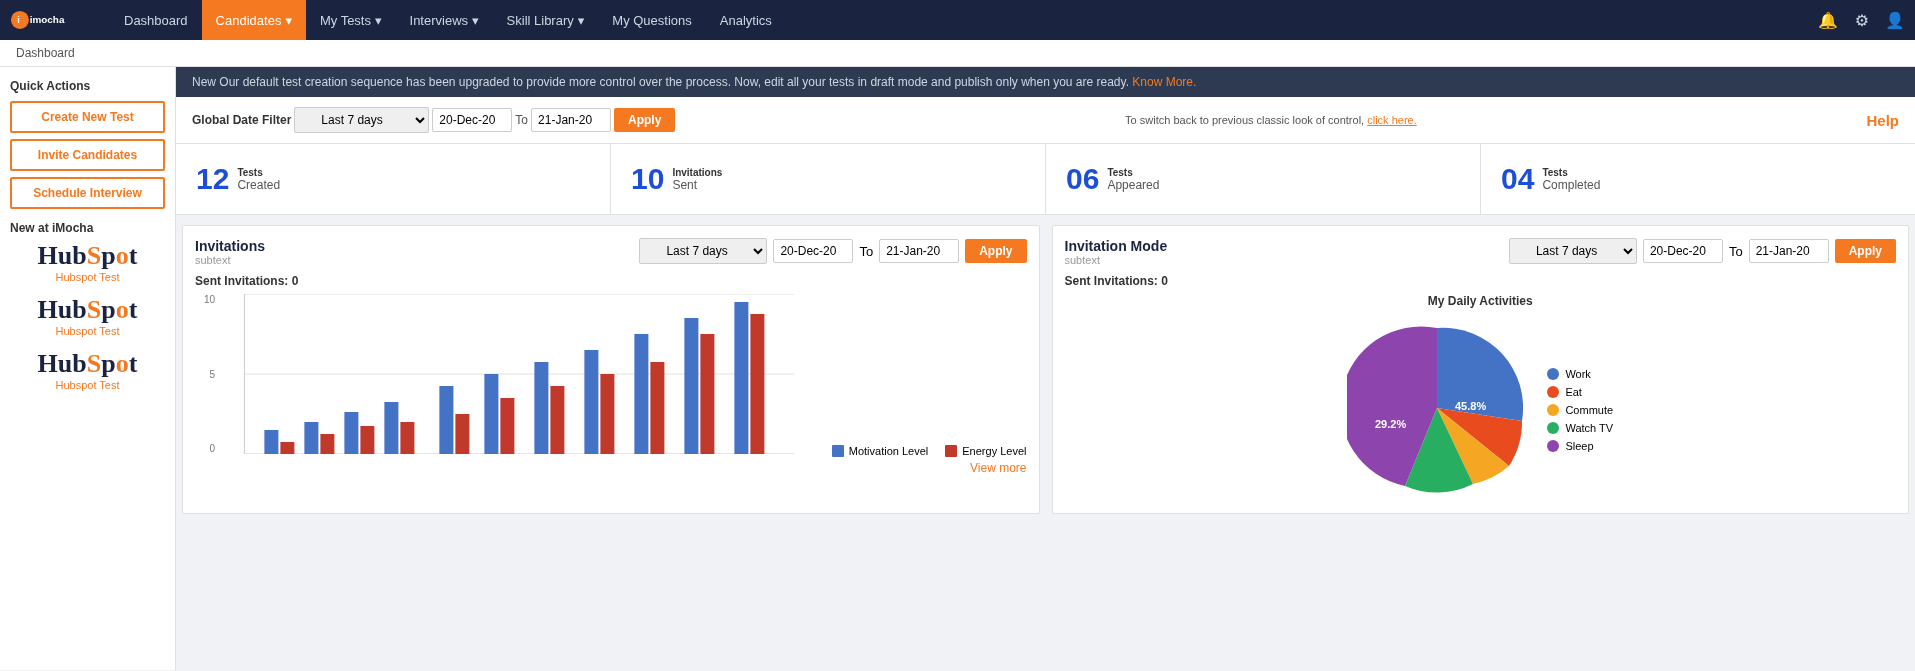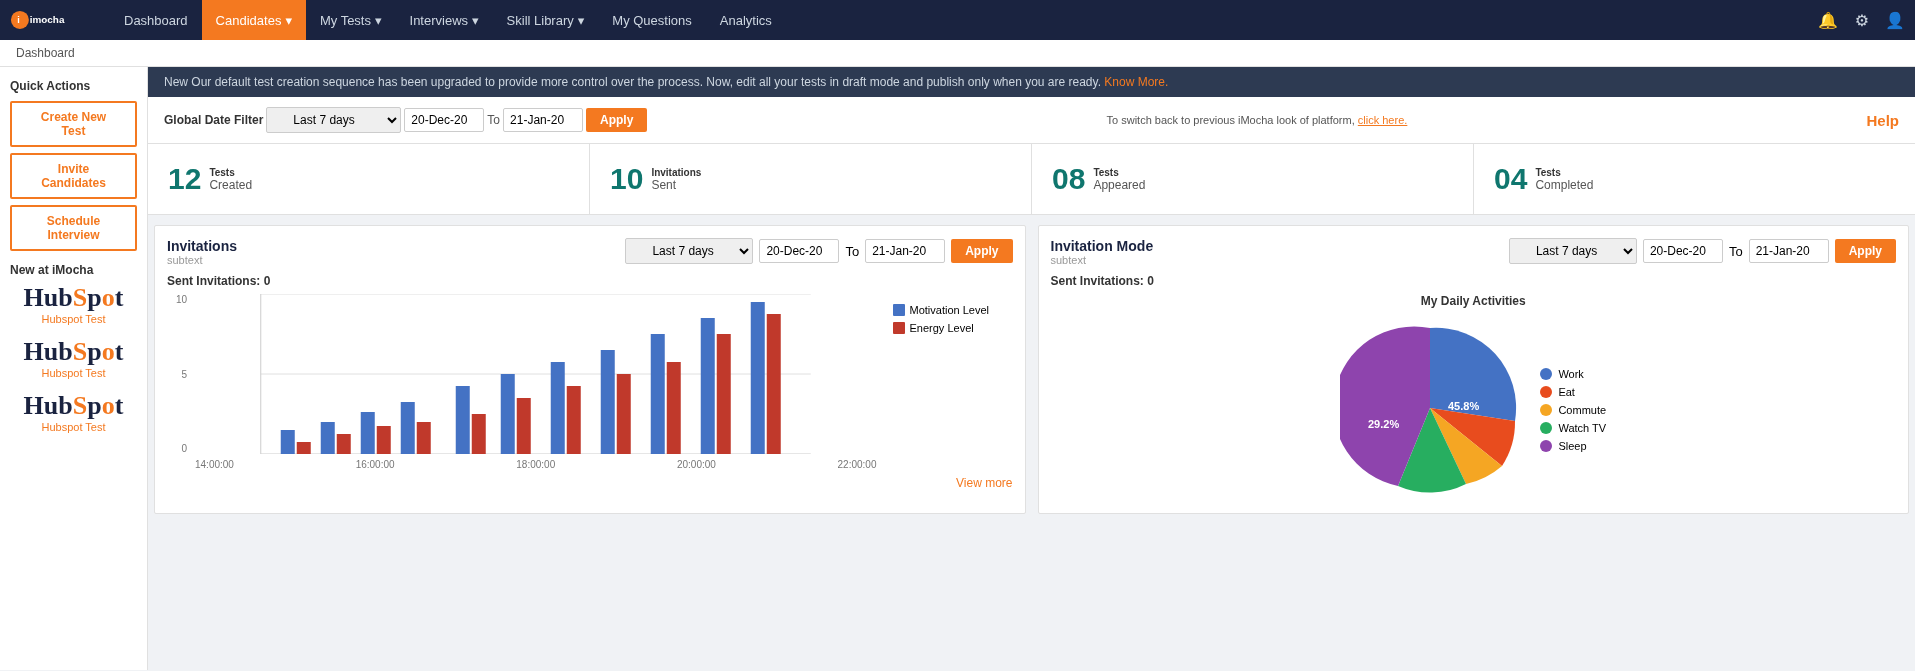--- a/index.html
+++ b/index.html
@@ -34,21 +34,21 @@
     .nav-icon { color: #cdd6e0; cursor: pointer; font-size: 16px; }
 
     
     .breadcrumb { background: #fff; padding: 6px 16px; font-size: 12px; color: #555; border-bottom: 1px solid #e0e0e0; }
 
     
     .main-layout { display: flex; height: calc(671px - 40px - 28px); }
 
     
     .sidebar {
-      width: 148px; background: #fff; border-right: 1px solid #e0e0e0;
+      width: 176px; background: #fff; border-right: 1px solid #e0e0e0;
       padding: 12px 10px; flex-shrink: 0; overflow-y: auto;
     }
     .quick-actions-title { font-weight: bold; font-size: 12px; color: #333; margin-bottom: 8px; }
     .qa-btn {
       display: block; width: 100%; padding: 7px 18px; margin-bottom: 6px;
       border: 2px solid #f47920; background: #fff; color: #f47920;
       font-size: 12px; font-weight: bold; cursor: pointer; border-radius: 2px;
       text-align: center;
     }
     .new-at-imocha { font-weight: bold; font-size: 12px; color: #333; margin: 12px 0 8px; }
@@ -92,21 +92,21 @@
 
     
     .stats-row {
       display: flex; background: #fff; border-bottom: 1px solid #e0e0e0;
     }
     .stat-card {
       flex: 1; padding: 18px 20px; display: flex; align-items: center; gap: 8px;
       border-right: 1px solid #e0e0e0;
     }
     .stat-card:last-child { border-right: none; }
-    .stat-num { font-size: 30px; font-weight: bold; color: #0f766e; }
+    .stat-num { font-size: 30px; font-weight: bold; color: #1d4ed8; }
     .stat-info .stat-label { font-weight: bold; font-size: 10px; color: #333; }
     .stat-info .stat-sub { font-size: 12px; color: #555; }
 
     
     .panels-row { display: flex; gap: 0; }
     .panel {
       flex: 1; background: #fff; border: 1px solid #e0e0e0; margin: 10px 6px;
       border-radius: 2px; padding: 12px;
     }
 
@@ -115,21 +115,21 @@
     .panel-title-block { flex: 1; }
     .panel-title { font-weight: bold; font-size: 14px; color: #1a2340; }
     .panel-sub { font-size: 11px; color: #999; }
     .panel-filters { display: flex; align-items: center; gap: 6px; }
 
     
     .sent-invitations { font-size: 12px; color: #333; margin-bottom: 6px; }
     .sent-invitations span { font-weight: bold; }
     .x-axis-label { text-align: center; font-size: 11px; color: #555; margin-top: 4px; }
 
-    .chart-legend { display: flex; flex-direction: column; gap: 6px; font-size: 11px; }
+    .chart-legend { display: flex; gap: 17px; font-size: 11px; align-items: flex-end; }
     .legend-item { display: flex; align-items: center; gap: 5px; }
     .legend-dot { width: 12px; height: 12px; border-radius: 1px; flex-shrink: 0; }
 
     .view-more { text-align: right; color: #f47920; font-size: 12px; cursor: pointer; margin-top: 4px; }
 
     
     .pie-section { display: flex; align-items: center; justify-content: center; gap: 20px; margin-top: 10px; }
     .pie-legend { font-size: 11px; display: flex; flex-direction: column; gap: 6px; }
     .pie-legend-item { display: flex; align-items: center; gap: 6px; }
     .pie-dot { width: 12px; height: 12px; border-radius: 50%; flex-shrink: 0; }
@@ -225,21 +225,21 @@
         <option>Last 7 days</option>
         <option>Last 30 days</option>
         <option>Last 90 days</option>
         <option>Custom</option>
       </select>
       <input class="filter-date" type="text" value="20-Dec-20" style="">
       <span class="filter-to">To</span>
       <input class="filter-date" type="text" value="21-Jan-20" style="">
       <button class="apply-btn">Apply</button>
       <span class="classic-link">
-        <span>To switch back to previous iMocha look of platform,</span>
+        <span>To switch back to previous classic look of control,</span>
         <a href="#">click here.</a>
       </span>
       <span class="help-link">Help</span>
     </div>
 
     <div class="stats-row">
       <div class="stat-card">
         <span class="stat-num">12</span>
         <div class="stat-info">
           <div class="stat-label">Tests</div>
@@ -247,21 +247,21 @@
         </div>
       </div>
       <div class="stat-card">
         <span class="stat-num">10</span>
         <div class="stat-info">
           <div class="stat-label">Invitations</div>
           <div class="stat-sub">Sent</div>
         </div>
       </div>
       <div class="stat-card">
-        <span class="stat-num">08</span>
+        <span class="stat-num">06</span>
         <div class="stat-info">
           <div class="stat-label">Tests</div>
           <div class="stat-sub">Appeared</div>
         </div>
       </div>
       <div class="stat-card">
         <span class="stat-num">04</span>
         <div class="stat-info">
           <div class="stat-label">Tests</div>
           <div class="stat-sub">Completed</div>
@@ -335,27 +335,20 @@
 
                 <rect x="390" y="40" width="14" height="120" fill="#4472c4"></rect>
                 <rect x="406" y="68" width="14" height="92" fill="#c0392b"></rect>
 
                 <rect x="440" y="24" width="14" height="136" fill="#4472c4"></rect>
                 <rect x="456" y="40" width="14" height="120" fill="#c0392b"></rect>
 
                 <rect x="490" y="8" width="14" height="152" fill="#4472c4"></rect>
                 <rect x="506" y="20" width="14" height="140" fill="#c0392b"></rect>
               </svg>
-              <div style="display:flex; justify-content:space-between; font-size:10px; color:#777; padding:2px 4px;">
-                <span>14:00:00</span>
-                <span>16:00:00</span>
-                <span>18:00:00</span>
-                <span>20:00:00</span>
-                <span>22:00:00</span>
-              </div>
             </div>
           </div>
           <div class="chart-legend" style="padding-top:10px; min-width:120px;">
             <div class="legend-item">
               <div class="legend-dot" style="background:#4472c4;"></div>
               <span>Motivation Level</span>
             </div>
             <div class="legend-item">
               <div class="legend-dot" style="background:#c0392b;"></div>
               <span>Energy Level</span>

